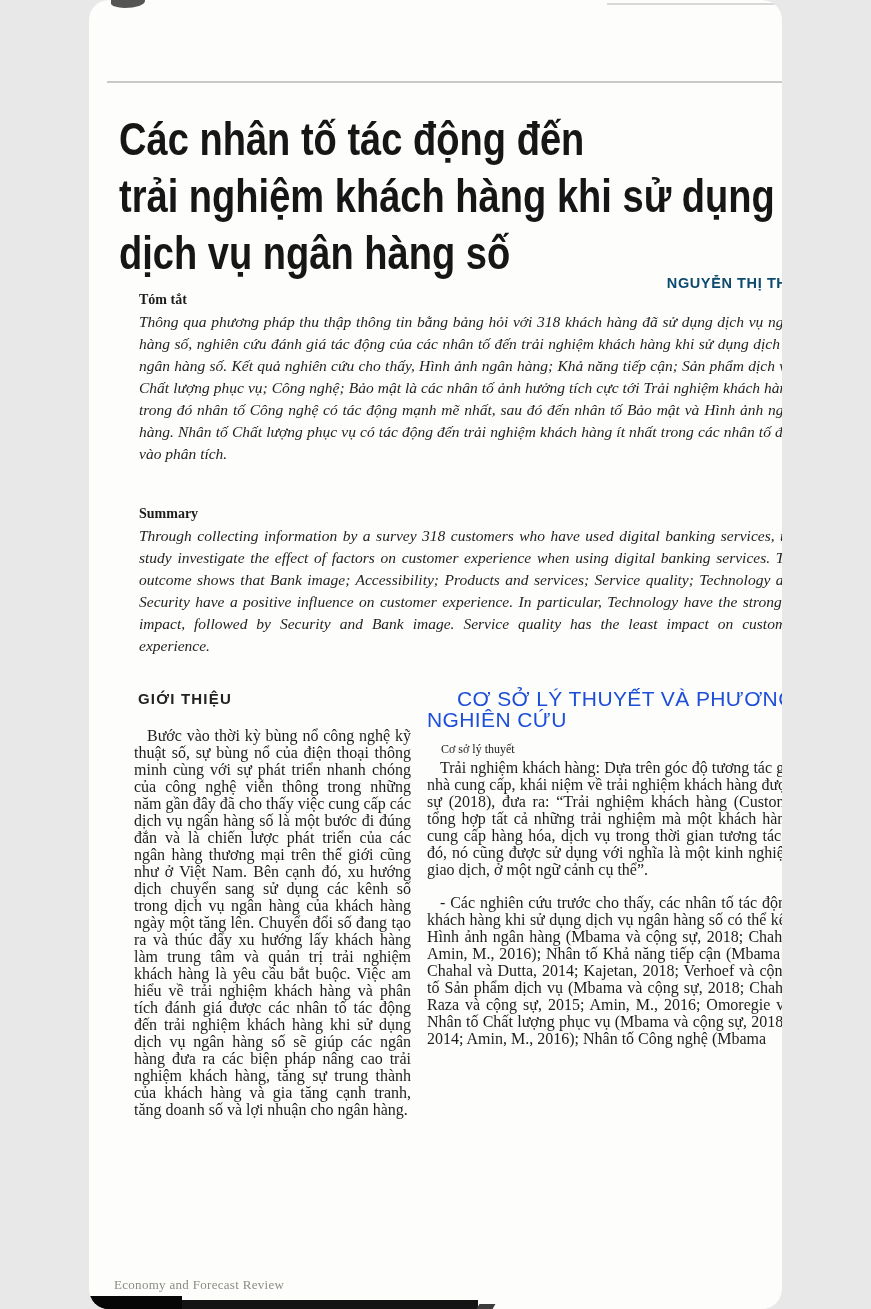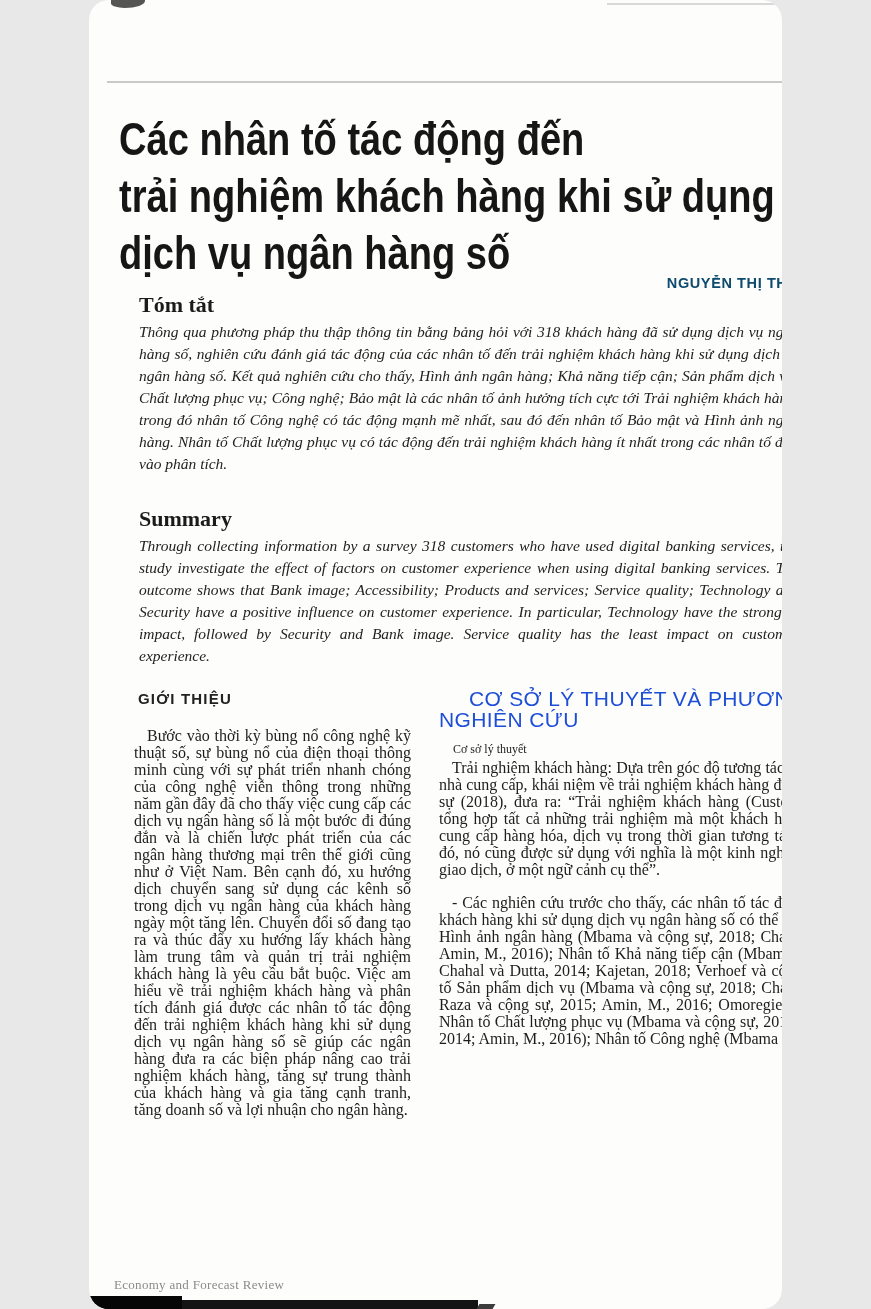--- a/index.html
+++ b/index.html
@@ -40,29 +40,29 @@
 
   .author{position:absolute;left:384px;top:273px;width:330px;text-align:right;
     font-family:"Liberation Sans","DejaVu Sans",sans-serif;
     font-size:14.5px;font-weight:bold;letter-spacing:.6px;color:#0c4a6e;}
   .author sup{font-size:10px;}
 
   
   .absblock{position:absolute;left:50px;width:660px;}
   .abs-vi{top:292px;}
   .abs-en{top:506px;}
-  .blk-head{font-size:22px;font-weight:bold;margin:0 0 3px 0;color:#1b1b1b;}
+  .blk-head{font-size:14px;font-weight:bold;margin:0 0 3px 0;color:#1b1b1b;}
   .blk-body{margin:0;font-style:italic;font-size:15.5px;line-height:22px;text-align:justify;color:#222;}
   .kw{margin:14px 0 0 0;font-size:15.5px;line-height:19px;}
   .kw .kw-label{font-weight:bold;font-style:normal;margin-right:5px;}
   .kw .kw-text{font-style:italic;}
 
   
   .columns{position:absolute;left:45px;top:688px;width:767px;display:flex;}
-  .col-left{width:277px;margin-right:28px;flex:none;}
+  .col-left{width:277px;margin-right:16px;flex:none;}
   .col-right{width:474px;flex:none;}
   .col-heading{
     font-family:"Liberation Sans","DejaVu Sans",sans-serif;
     font-weight:bold;font-size:15px;letter-spacing:1.2px;color:#222;margin:2px 0 0 4px;}
   .col-heading-right{
     font-family:"Liberation Sans","DejaVu Sans",sans-serif;
     font-weight:normal;font-size:21px;letter-spacing:.4px;color:#1d4ed8;line-height:21px;}
   .col-heading-right .hl1{width:386px;padding-left:30px;box-sizing:content-box;
     text-align:justify;text-align-last:justify;white-space:nowrap;}
   .subhead{font-weight:normal;font-size:12px;margin:12px 0 2px 0;text-indent:14px;color:#1b1b1b;}

